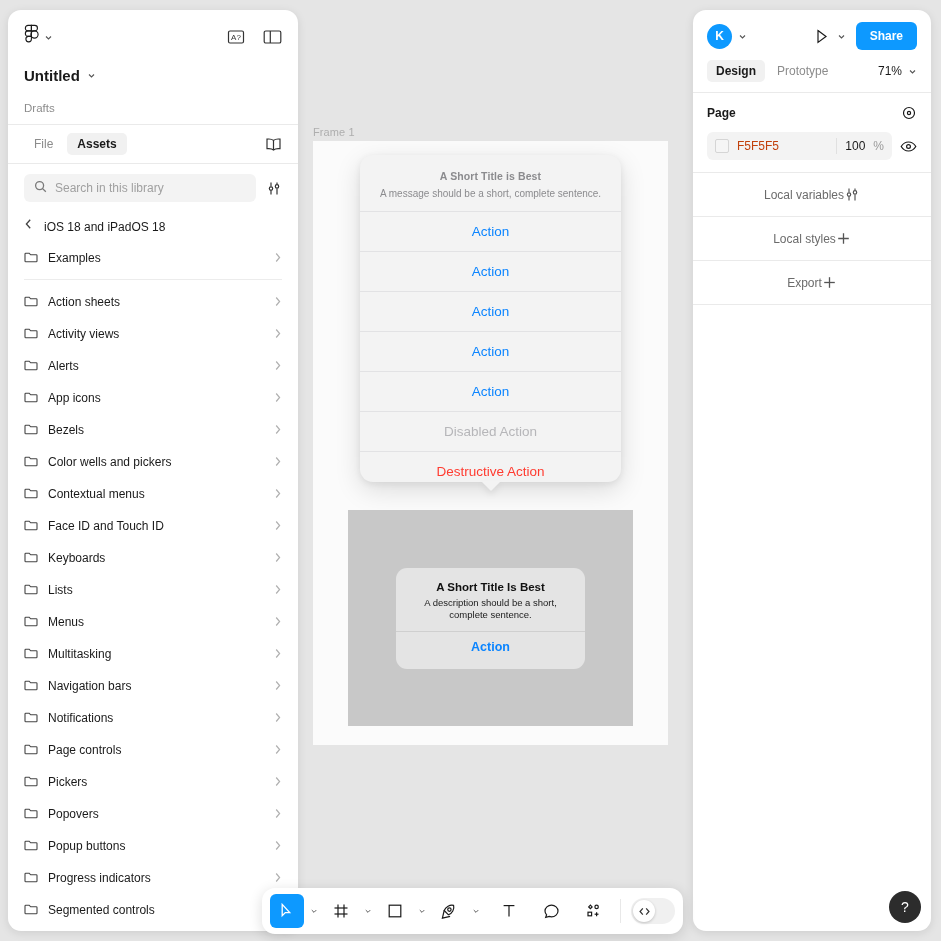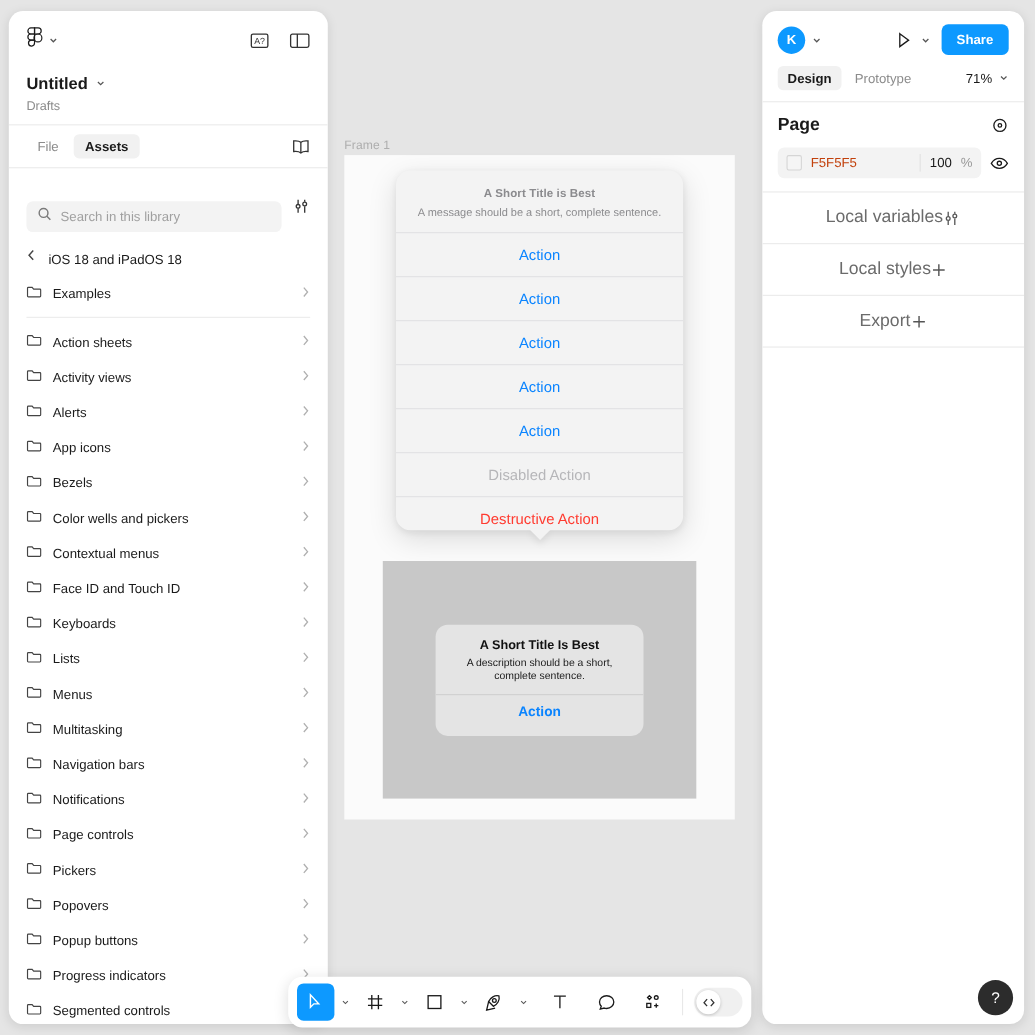--- a/index.html
+++ b/index.html
@@ -91,40 +91,40 @@
     box-shadow: 0 2px 10px rgba(0,0,0,.10);
     overflow: hidden; display: flex; flex-direction: column;
   }
   .lp-top { padding: 14px 16px 10px; }
   .lp-row1 { display: flex; align-items: center; justify-content: space-between; }
   .figma-group { display: flex; align-items: center; gap: 5px; cursor: pointer; }
   .icon-btns { display: flex; align-items: center; gap: 18px; }
   .ibtn { cursor: pointer; display: flex; }
   .file-title { display: flex; align-items: center; gap: 7px; margin-top: 17px; }
   .file-title .name { font-size: 15px; font-weight: bold; color: #1a1a1a; }
-  .drafts { font-size: 11.5px; color: #8c8c8c; margin-top: 6px; }
+  .drafts { font-size: 11.5px; color: #8c8c8c; margin-top: 18px; }
 
   .tabs-bar {
     border-top: 1px solid #eaeaea;
     padding: 8px 16px; display: flex; align-items: center; gap: 4px;
   }
   .tab {
     font-size: 12px; color: #8c8c8c; padding: 4px 10px;
     border-radius: 5px; cursor: pointer; font-weight: normal;
   }
   .tab.active { background: #f1f1f1; color: #1a1a1a; font-weight: bold; }
   .tabs-spacer { flex: 1; }
 
   .search-bar {
     border-top: 1px solid #eaeaea;
     padding: 10px 16px 8px; display: flex; align-items: center; gap: 10px;
   }
   .search-box {
     flex: 1; height: 28px; background: #f3f3f3; border-radius: 6px;
-    display: flex; align-items: center; gap: 8px; padding: 0 10px; margin-top: 20px;
+    display: flex; align-items: center; gap: 8px; padding: 0 10px;
   }
   .search-box input {
     border: 0; background: transparent; outline: none;
     font-size: 12px; color: #1a1a1a; width: 100%;
     font-family: "Liberation Sans", sans-serif;
   }
   .search-box input::placeholder { color: #a0a0a0; }
 
   .lib-crumb {
     display: flex; align-items: flex-end; gap: 11px;
@@ -173,21 +173,21 @@
     margin-left: auto; display: flex; align-items: center; gap: 6px; cursor: pointer;
   }
   .zoom-val { font-size: 12px; color: #1a1a1a; }
 
   .section {
     padding: 12px 14px; border-bottom: 1px solid #eaeaea;
   }
   .sec-head {
     display: flex; align-items: center; justify-content: space-between;
   }
-  .sec-title { font-size: 16px; color: #6b6b6b; }
+  .sec-title { font-size: 12px; color: #6b6b6b; }
   .sec-title.dark { color: #1a1a1a; font-weight: bold; }
   .color-row {
     display: flex; align-items: center; gap: 8px; margin-top: 11px;
   }
   .color-field {
     flex: 1; height: 28px; background: #f3f3f3; border-radius: 6px;
     display: flex; align-items: center; padding: 0 8px; gap: 8px;
   }
   .swatch {
     width: 14px; height: 14px; border-radius: 2px;

